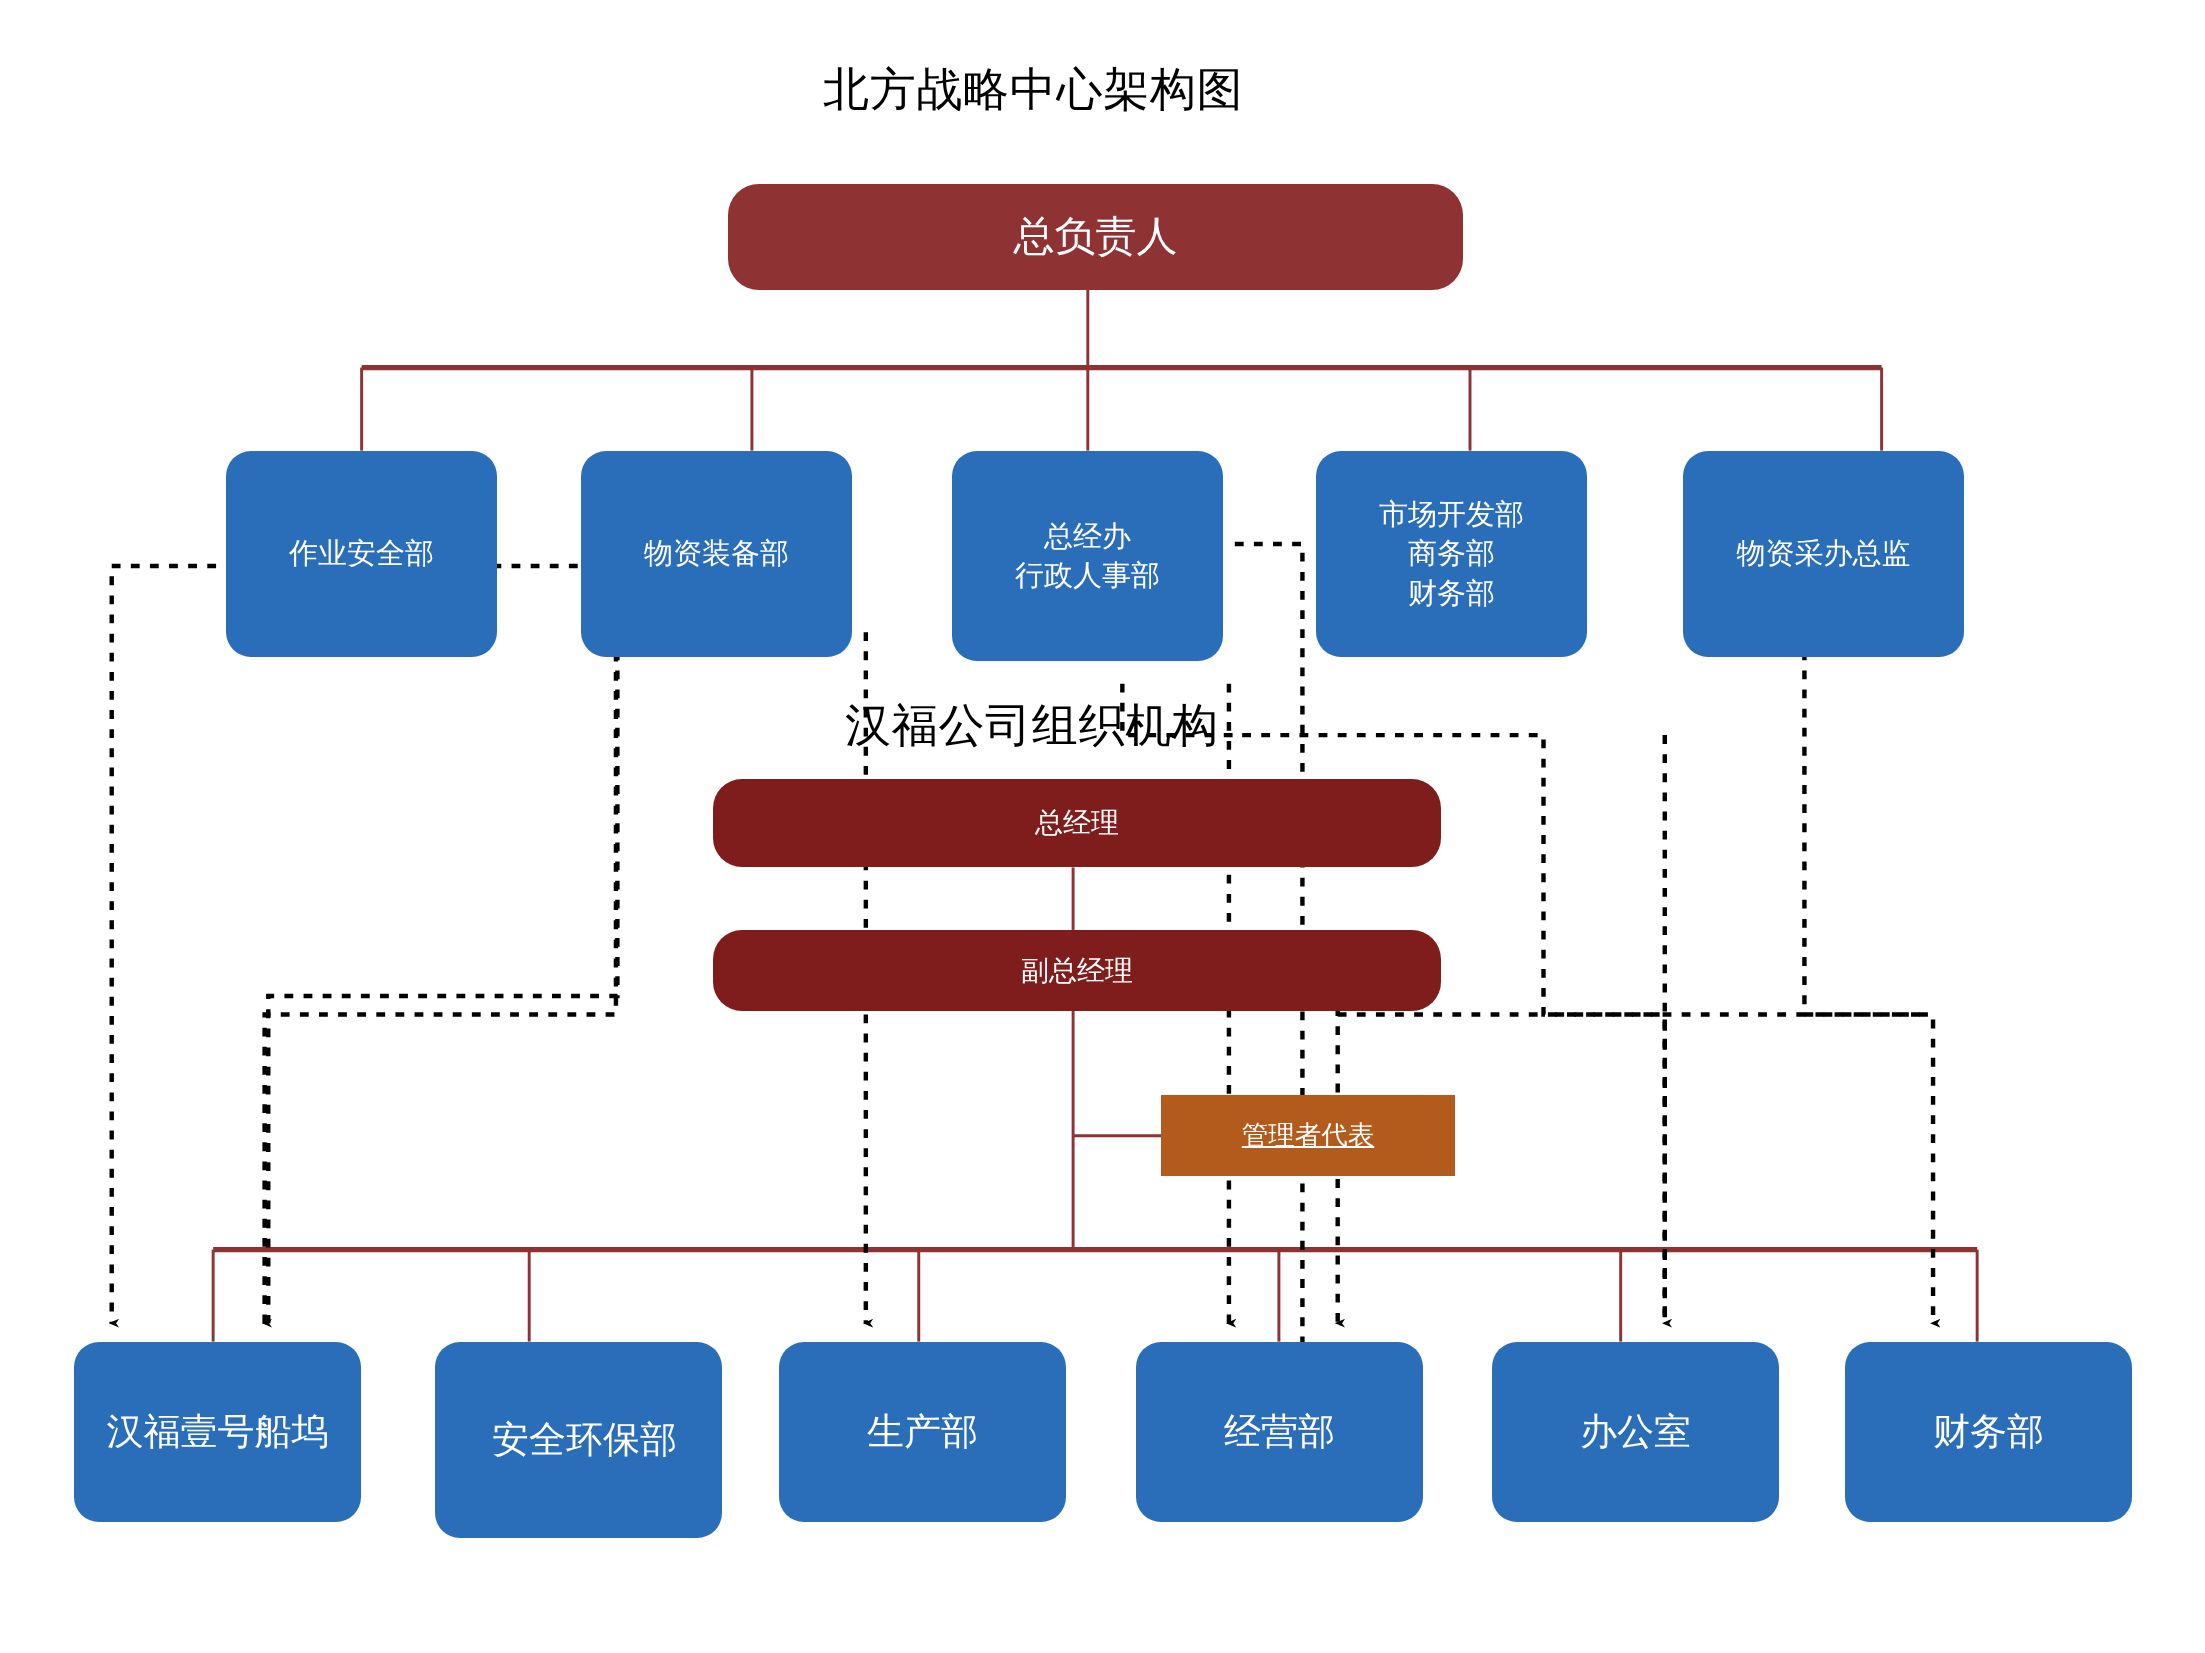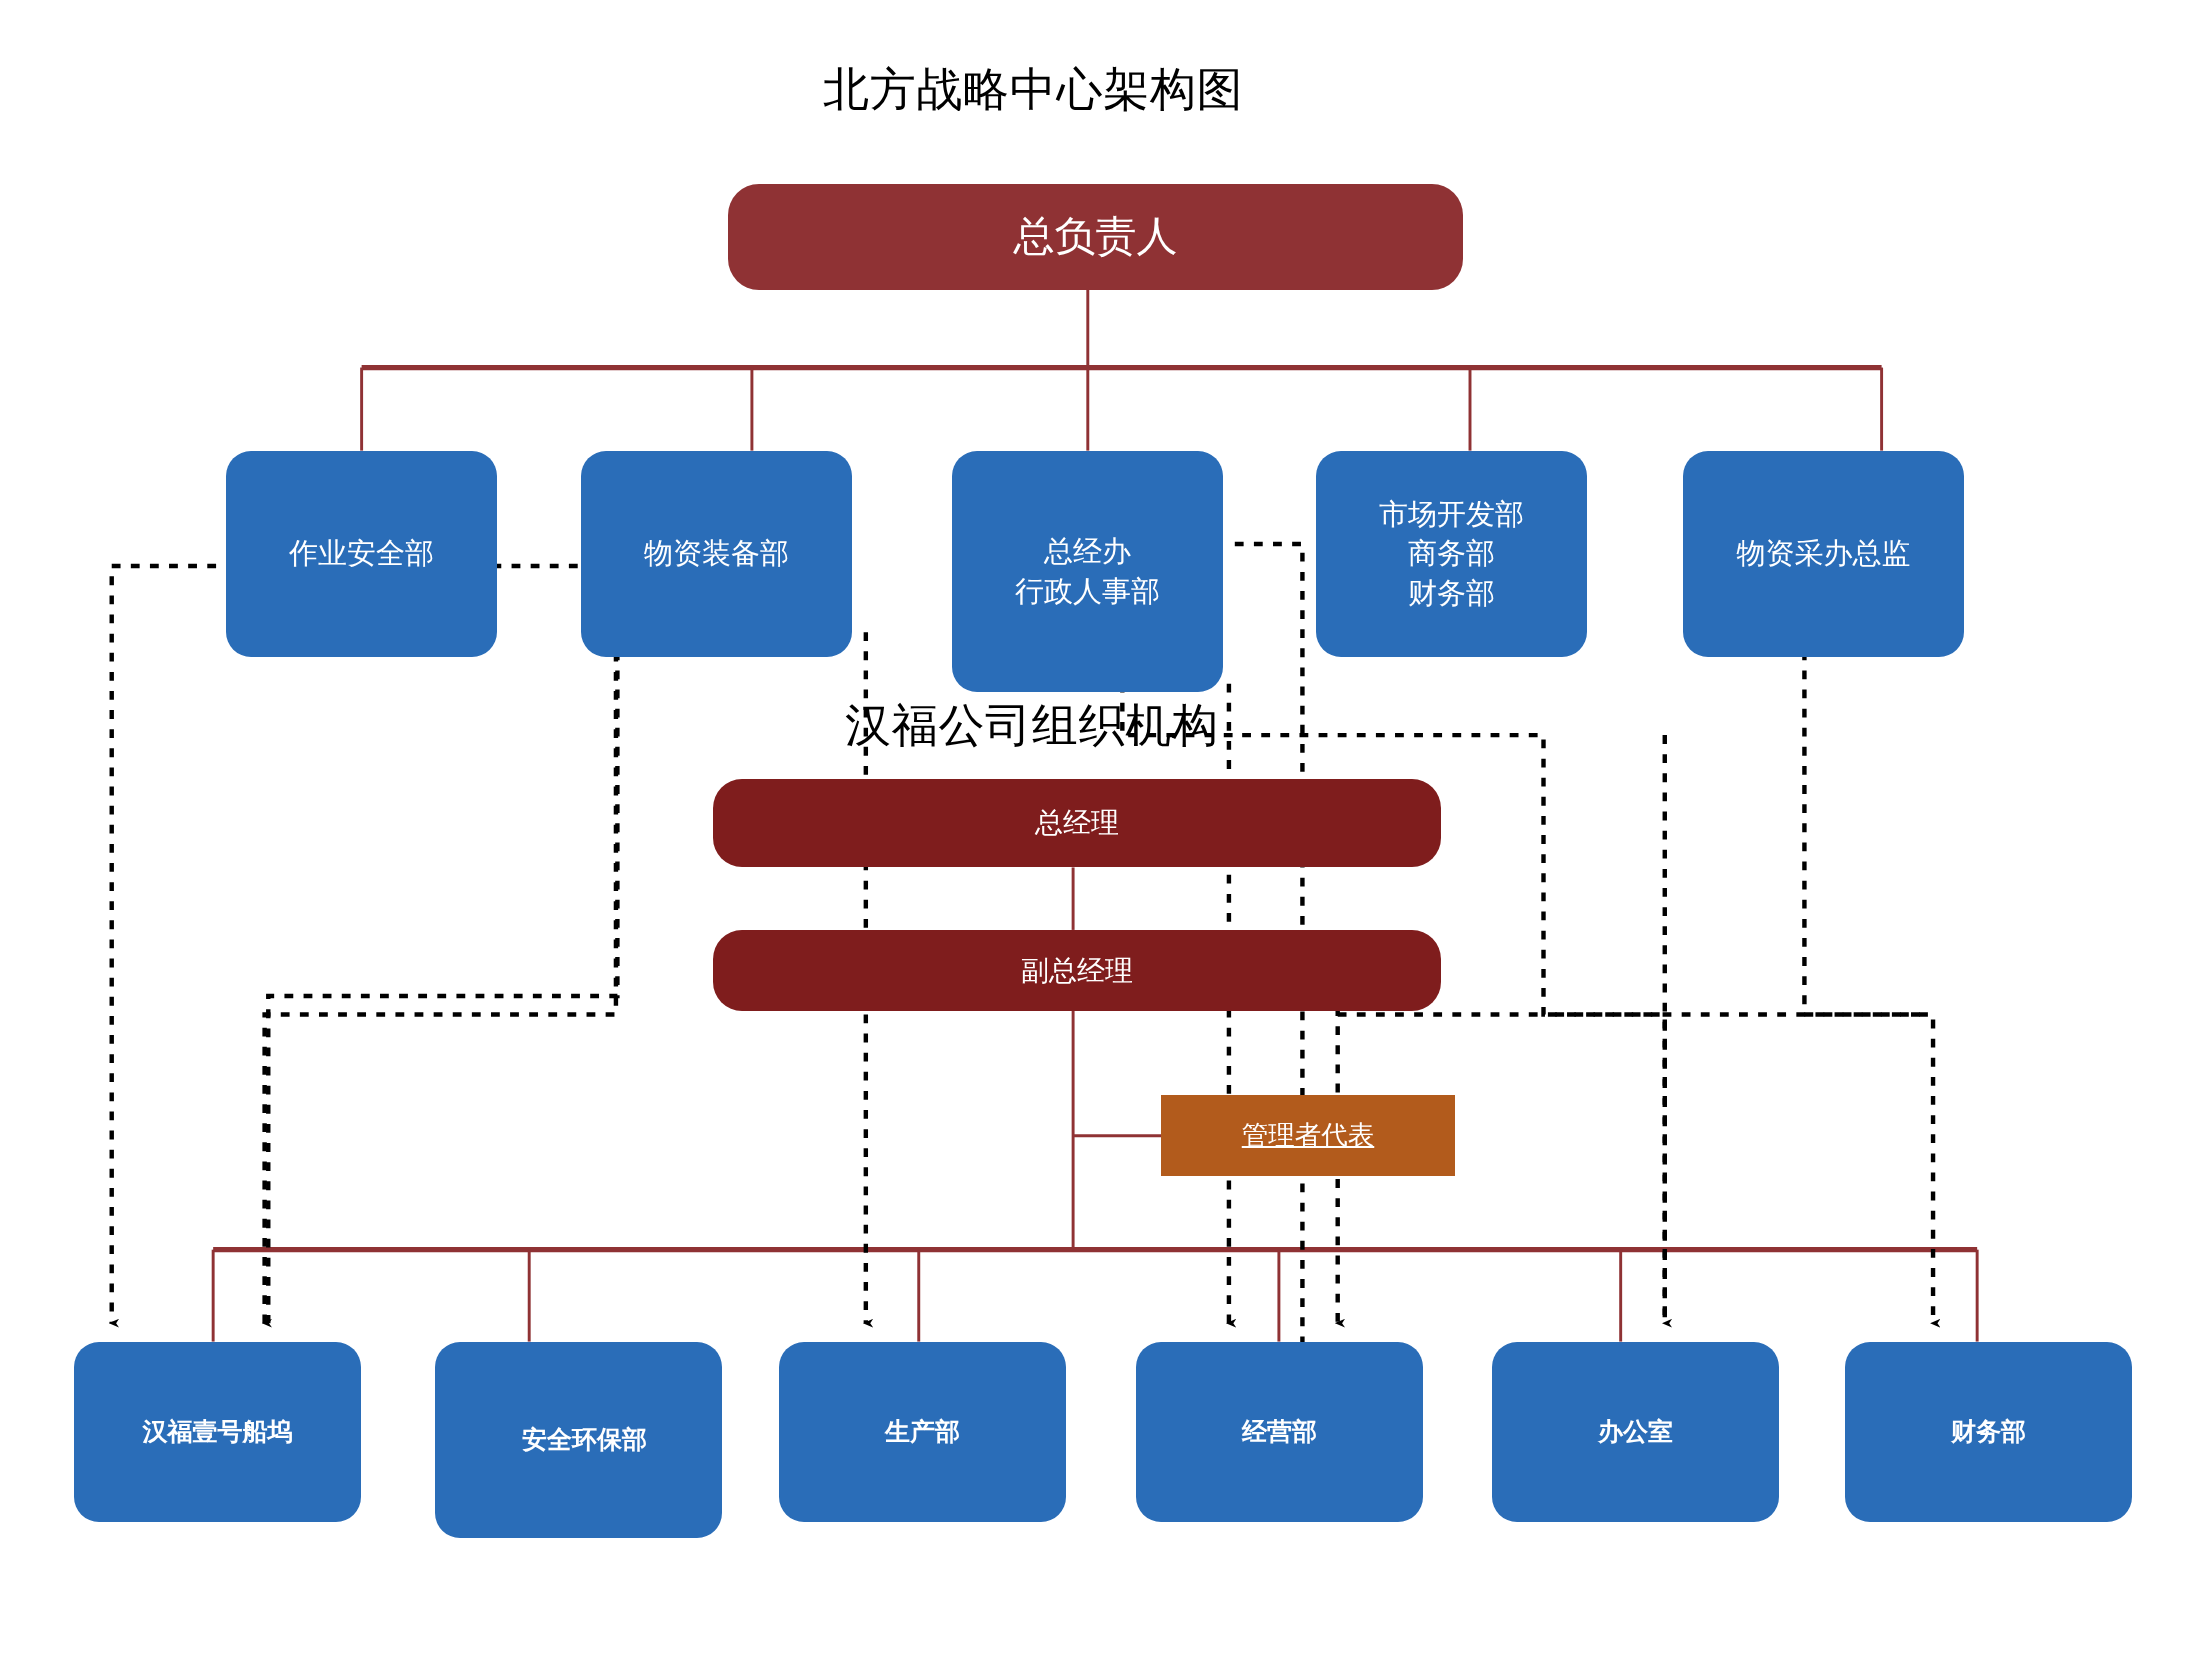--- a/index.html
+++ b/index.html
@@ -53,22 +53,21 @@
     font-size: 41px;
   }
   .n-dept {
     background: #2A6DB8;
     border-radius: 25px;
     font-size: 29px;
   }
   .n-bottom {
     background: #2A6DB8;
     border-radius: 25px;
-    font-size: 25px;
-    font-weight: bold;
+    font-size: 37px;
   }
   .n-orange {
     background: #7f1d1d;
     border-radius: 29px;
     font-size: 28px;
   }
   .n-brown {
     background: #B25B1C;
     border-radius: 0px;
     font-size: 26.5px;
@@ -152,21 +151,21 @@
   </div>
 
   <div class="node n-dept" style="left:226px; top:451px; width:271px; height:206px;">
     <span class="lines">作业安全部</span>
   </div>
 
   <div class="node n-dept" style="left:581px; top:451px; width:271px; height:206px;">
     <span class="lines">物资装备部</span>
   </div>
 
-  <div class="node n-dept" style="left:952px; top:451px; width:271px; height:241px;">
+  <div class="node n-dept" style="left:952px; top:451px; width:271px; height:210px;">
     <span class="lines">
       <span>总经办</span>
       <span>行政人事部</span>
     </span>
   </div>
 
   <div class="node n-dept" style="left:1316px; top:451px; width:271px; height:206px;">
     <span class="lines">
       <span>市场开发部</span>
       <span>商务部</span>

